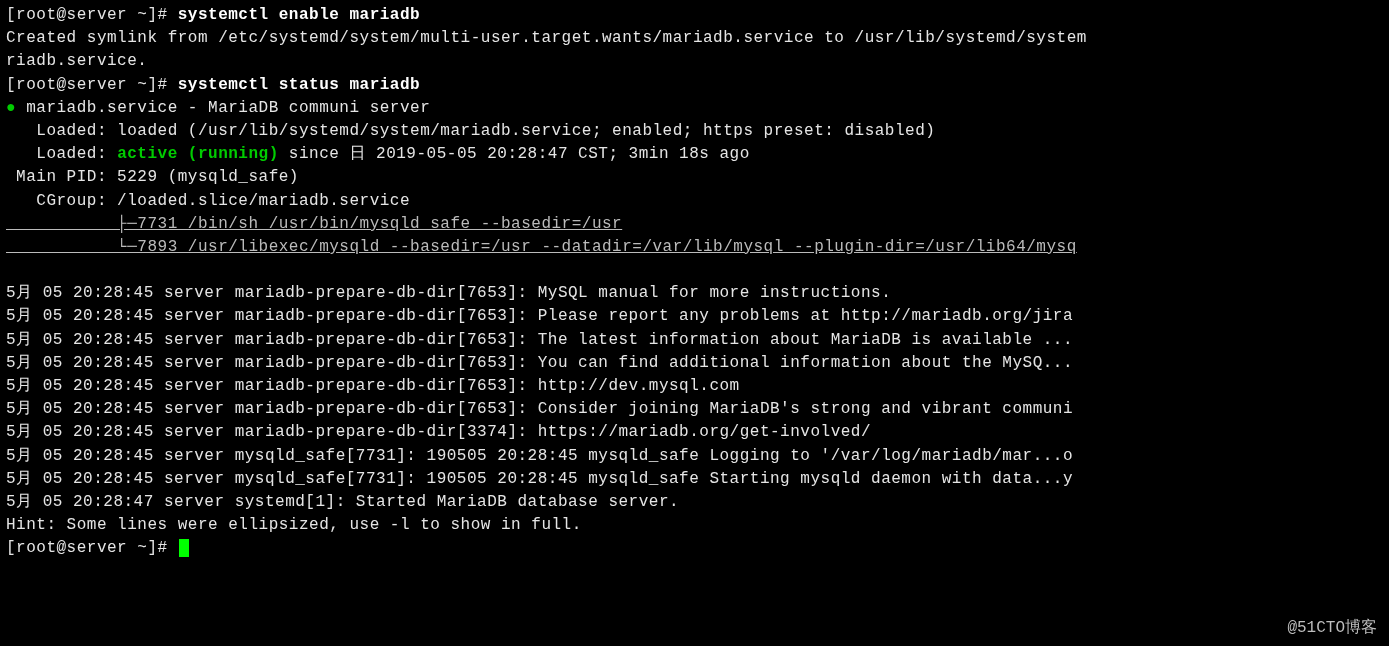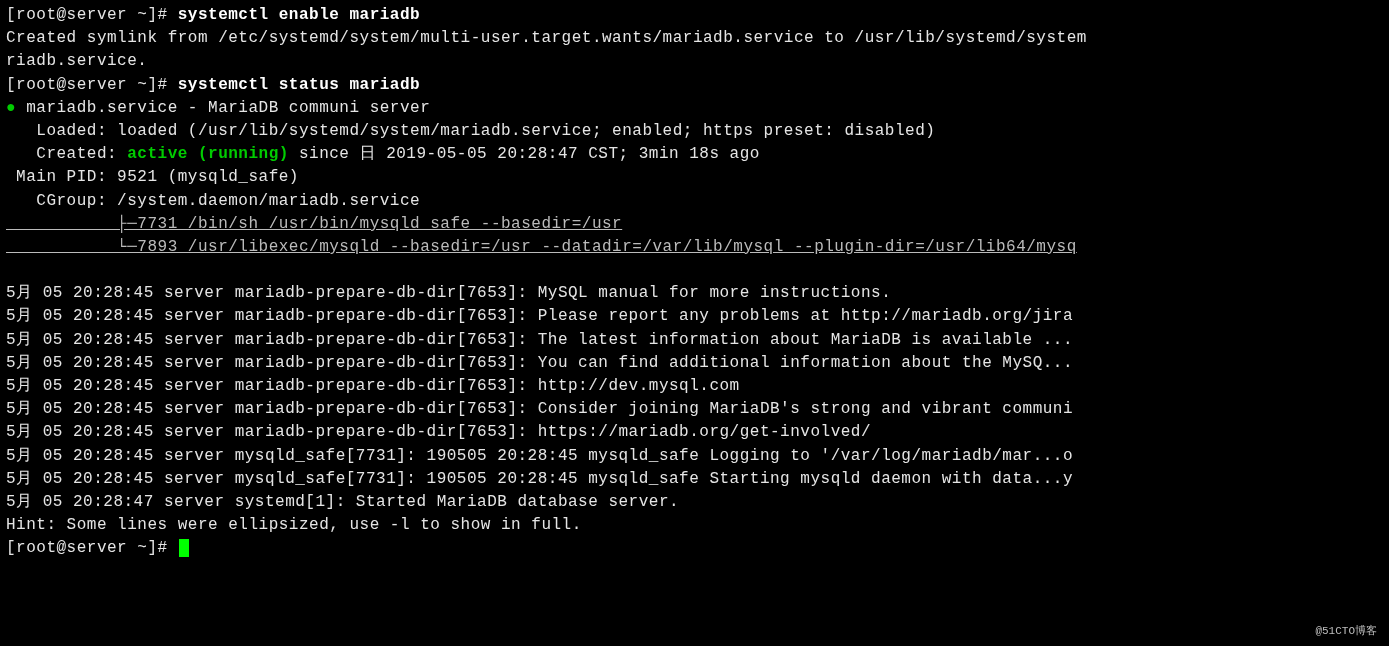--- a/index.html
+++ b/index.html
@@ -34,45 +34,45 @@
   }
   .tree {
     color: #bbb;
     text-decoration: underline;
   }
   .watermark {
     position: absolute;
     right: 12px;
     bottom: 6px;
     color: #bdbdbd;
-    font-size: 11px;
+    font-size: 16px;
     letter-spacing: 0;
   }
 </style>
 </head>
 <body>
 
 <div class="terminal"><span class="white"><span>[root@server ~]# </span><span class="bright-white">systemctl enable mariadb</span></span>
 <span class="white">Created symlink from /etc/systemd/system/multi-user.target.wants/mariadb.service to /usr/lib/systemd/system</span>
 <span class="white">riadb.service.</span>
 <span class="white"><span>[root@server ~]# </span><span class="bright-white">systemctl status mariadb</span></span>
 <span><span class="dot-green">●</span><span class="white"> mariadb.service - MariaDB communi server</span></span>
 <span class="white">   Loaded: loaded (/usr/lib/systemd/system/mariadb.service; enabled; https preset: disabled)</span>
-<span><span class="white">   Created: </span><span class="green">active (running)</span><span class="white"> since 日 2019-05-05 20:28:47 CST; 3min 18s ago</span></span>
-<span class="white"> Main PID: 9521 (mysqld_safe)</span>
-<span class="white">   CGroup: /system.daemon/mariadb.service</span>
+<span><span class="white">   Loaded: </span><span class="green">active (running)</span><span class="white"> since 日 2019-05-05 20:28:47 CST; 3min 18s ago</span></span>
+<span class="white"> Main PID: 5229 (mysqld_safe)</span>
+<span class="white">   CGroup: /loaded.slice/mariadb.service</span>
 <span class="white tree">           ├─7731 /bin/sh /usr/bin/mysqld_safe --basedir=/usr</span>
 <span class="white tree">           └─7893 /usr/libexec/mysqld --basedir=/usr --datadir=/var/lib/mysql --plugin-dir=/usr/lib64/mysq</span>
 <span class="white"></span>
 <span class="white">5月 05 20:28:45 server mariadb-prepare-db-dir[7653]: MySQL manual for more instructions.</span>
 <span class="white">5月 05 20:28:45 server mariadb-prepare-db-dir[7653]: Please report any problems at http://mariadb.org/jira</span>
 <span class="white">5月 05 20:28:45 server mariadb-prepare-db-dir[7653]: The latest information about MariaDB is available ...</span>
 <span class="white">5月 05 20:28:45 server mariadb-prepare-db-dir[7653]: You can find additional information about the MySQ...</span>
 <span class="white">5月 05 20:28:45 server mariadb-prepare-db-dir[7653]: http://dev.mysql.com</span>
 <span class="white">5月 05 20:28:45 server mariadb-prepare-db-dir[7653]: Consider joining MariaDB's strong and vibrant communi</span>
-<span class="white">5月 05 20:28:45 server mariadb-prepare-db-dir[7653]: https://mariadb.org/get-involved/</span>
+<span class="white">5月 05 20:28:45 server mariadb-prepare-db-dir[3374]: https://mariadb.org/get-involved/</span>
 <span class="white">5月 05 20:28:45 server mysqld_safe[7731]: 190505 20:28:45 mysqld_safe Logging to '/var/log/mariadb/mar...o</span>
 <span class="white">5月 05 20:28:45 server mysqld_safe[7731]: 190505 20:28:45 mysqld_safe Starting mysqld daemon with data...y</span>
 <span class="white">5月 05 20:28:47 server systemd[1]: Started MariaDB database server.</span>
 <span class="white">Hint: Some lines were ellipsized, use -l to show in full.</span>
 <span class="white"><span>[root@server ~]# </span><span class="cursor"></span></span></div>
 
 <div class="watermark">@51CTO博客</div>
 
 </body></html>

